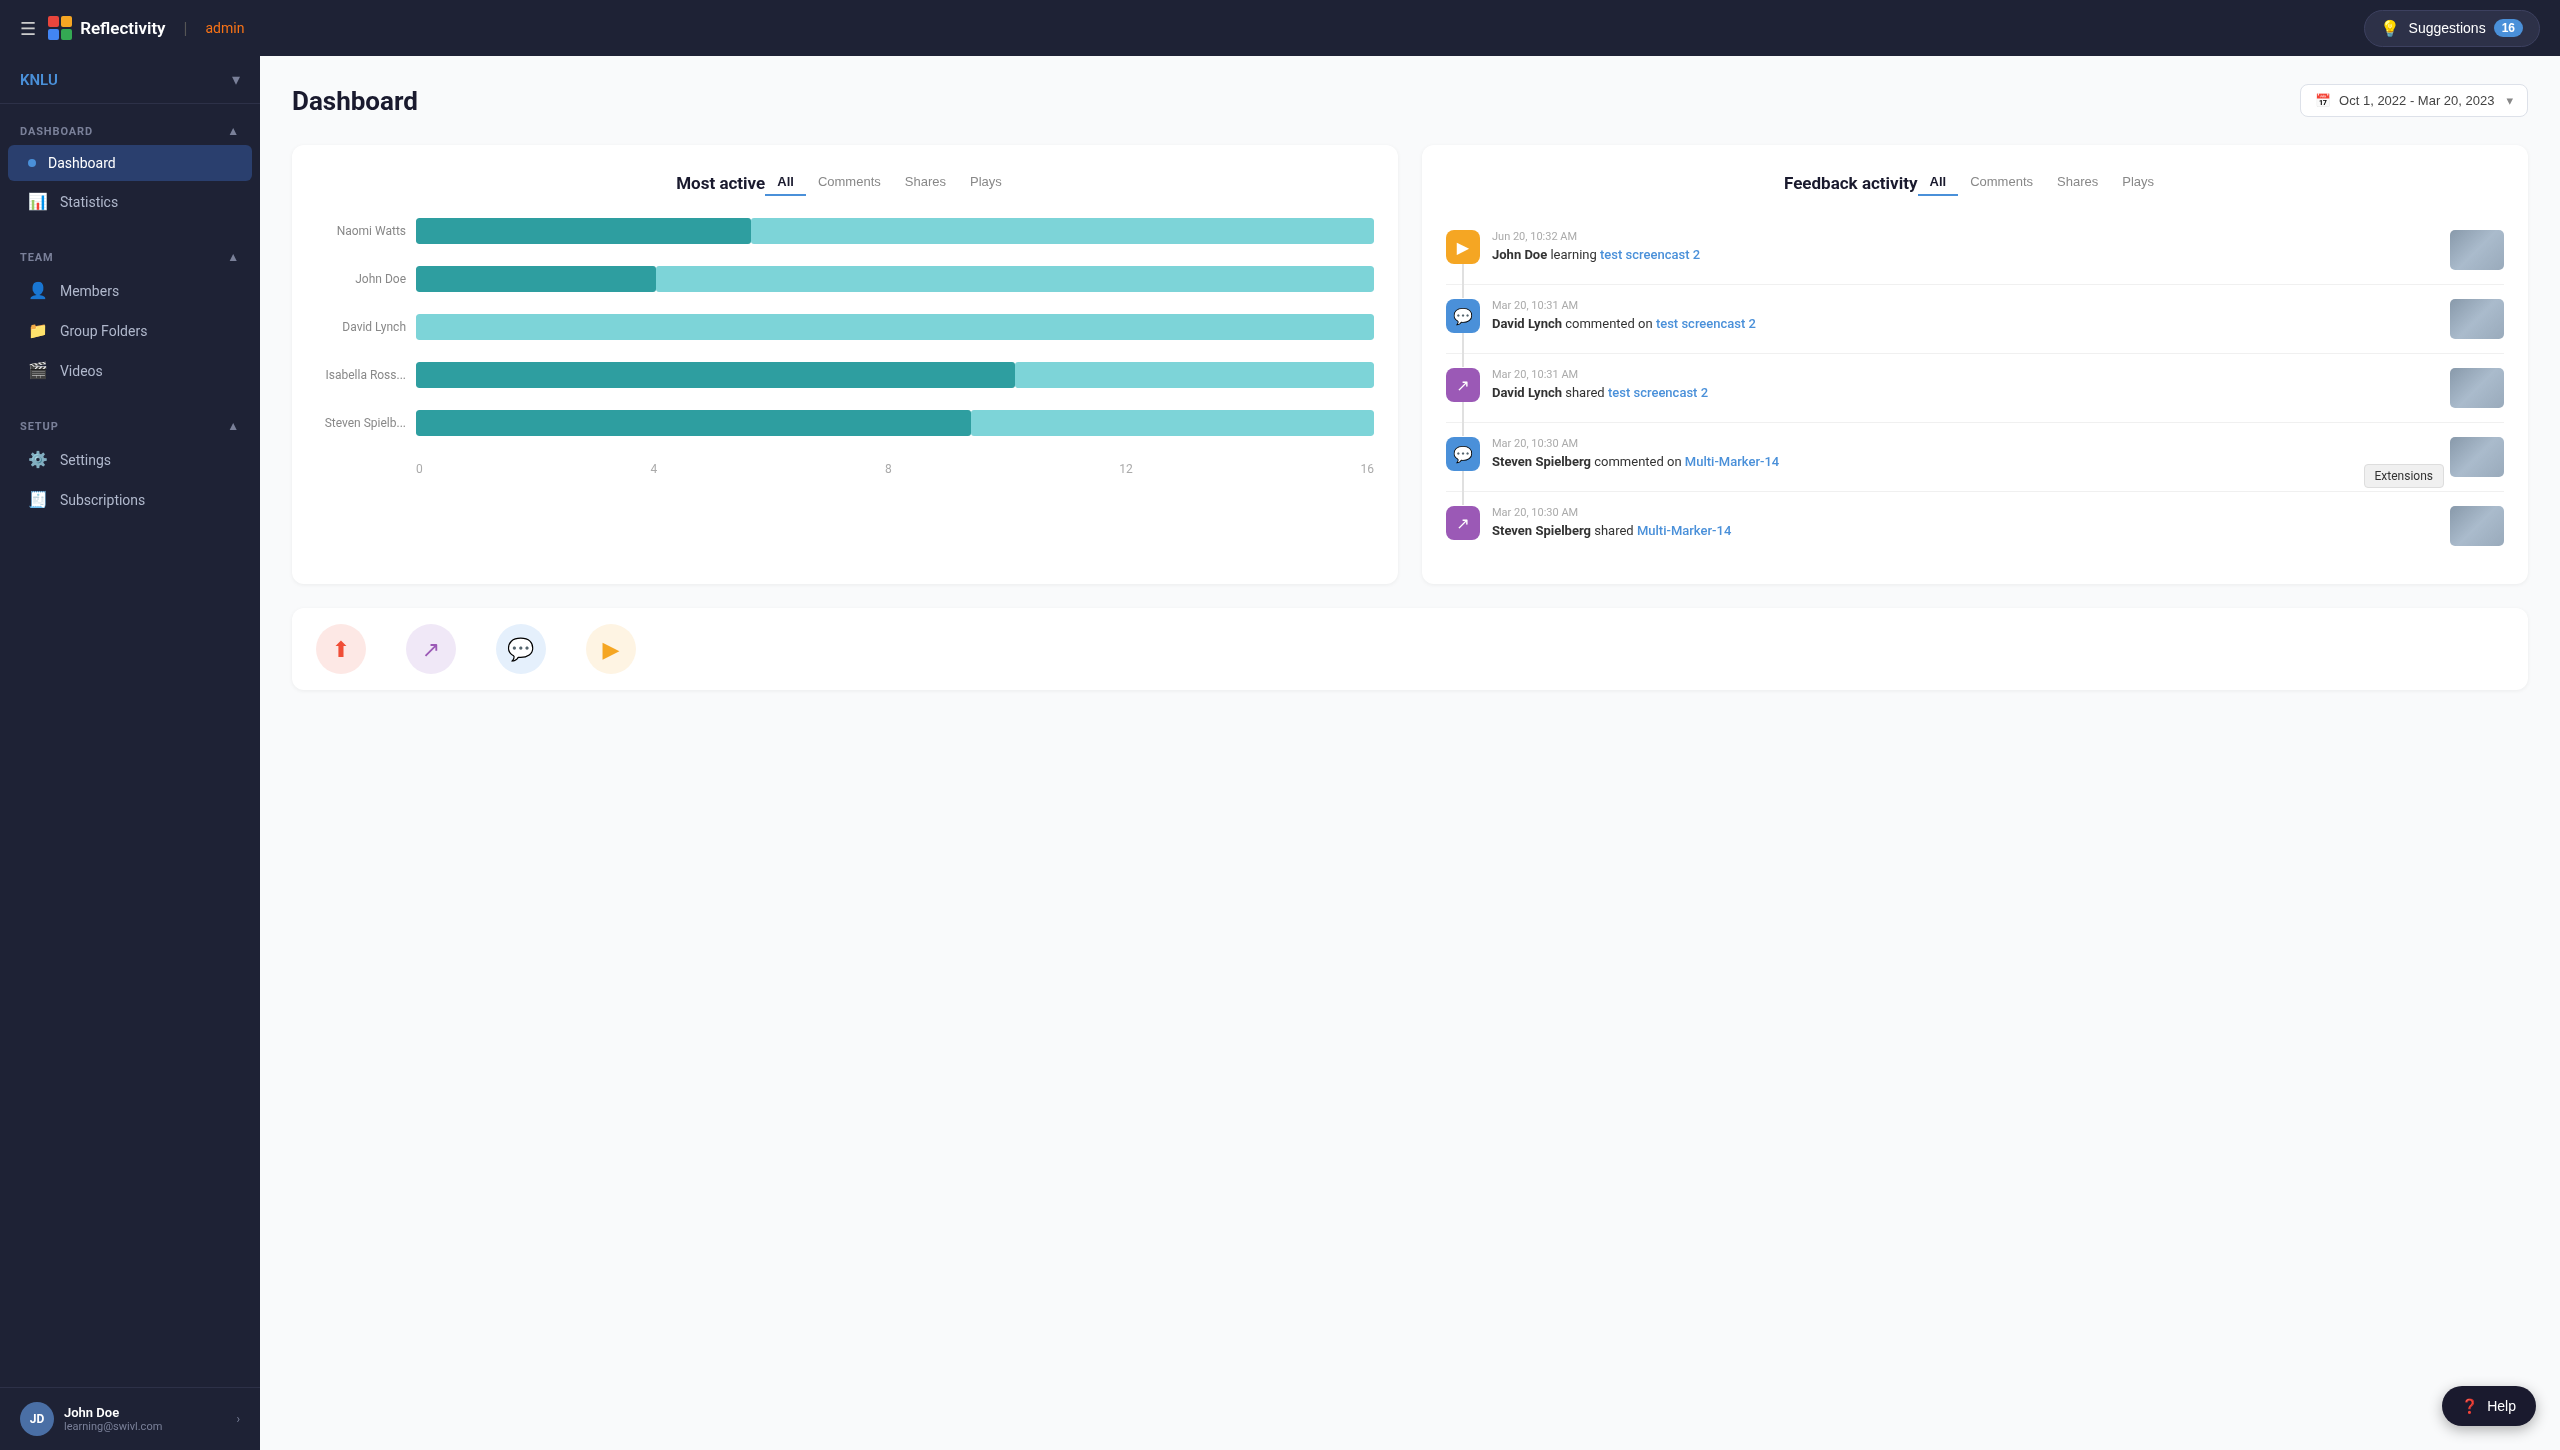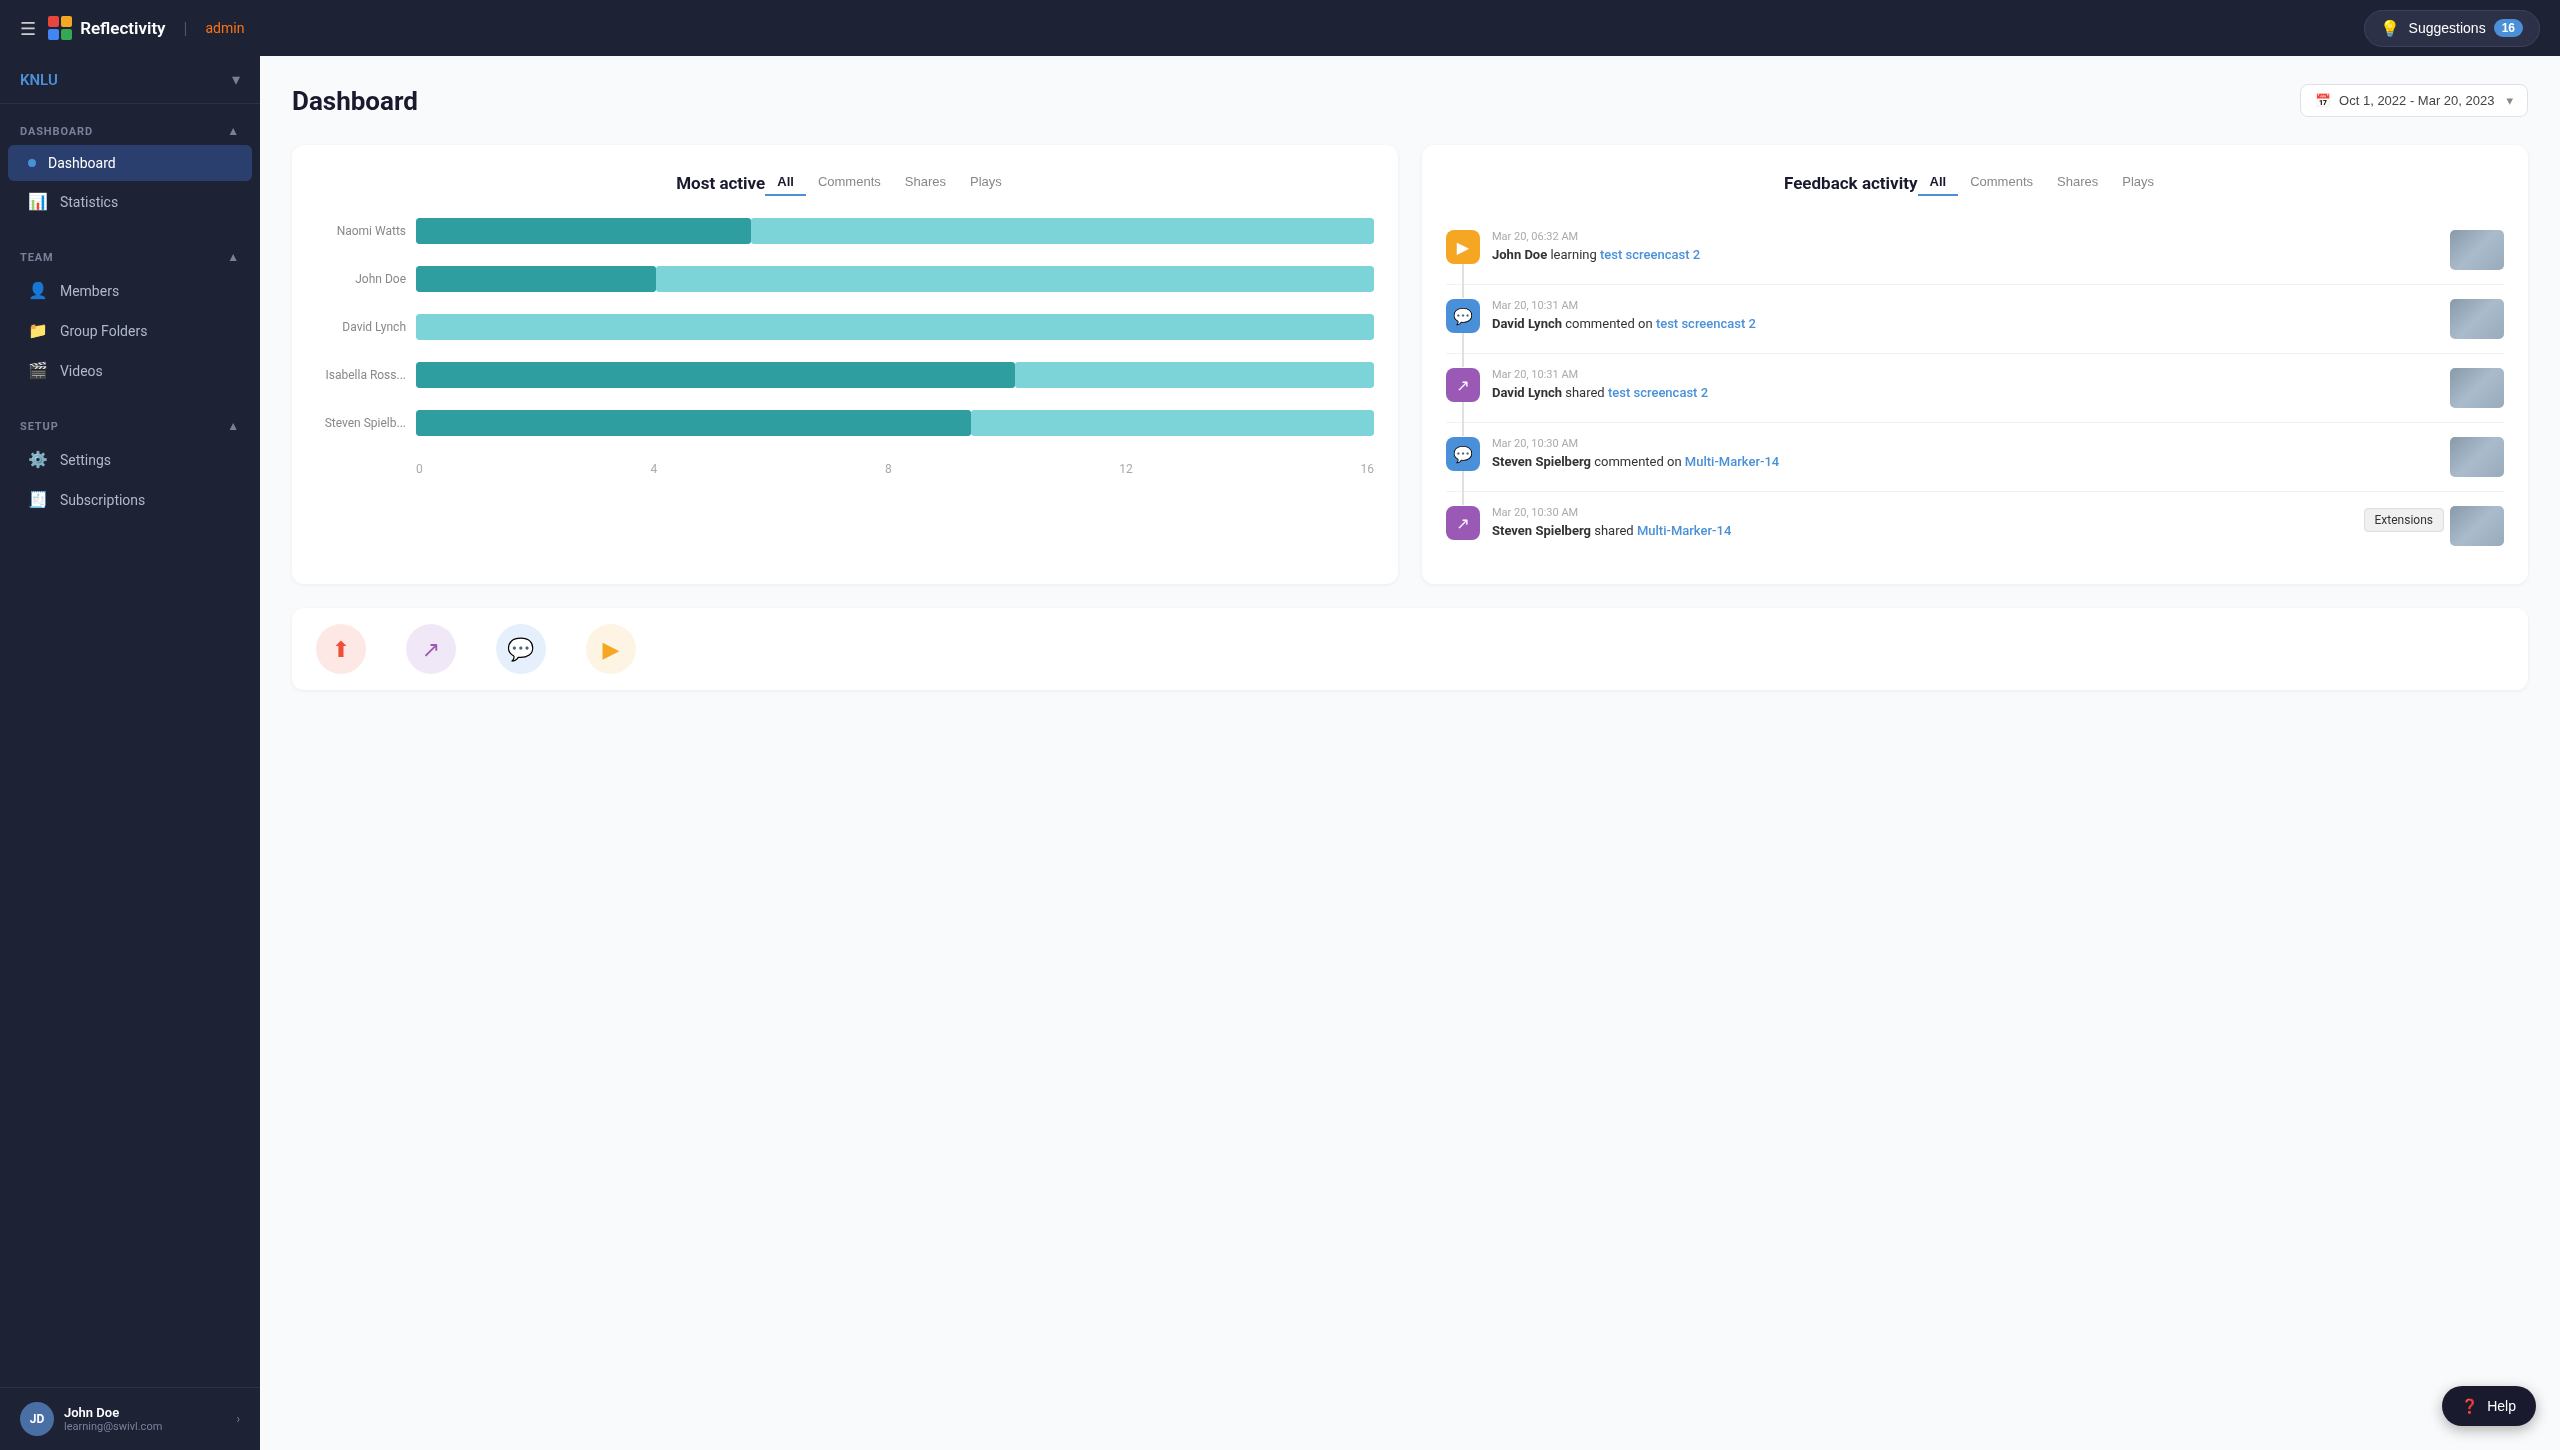--- a/index.html
+++ b/index.html
@@ -290,21 +290,20 @@
       background: #f0f0f0;
       border: 1px solid #ddd;
       border-radius: 4px;
       padding: 4px 10px;
       font-size: 12px;
       color: #333;
       position: absolute;
       top: -28px;
       right: 60px;
       white-space: nowrap;
-      margin-top: 44px;
     }
   </style>
 </head>
 <body>
 
 <nav class="topnav">
   <div class="topnav-left">
     <span class="hamburger">☰</span>
     <div class="logo-group">
       <div class="logo-squares">
@@ -500,21 +499,21 @@
             </div>
           </div>
           <div class="feedback-list" id="feedback-list">
 
           <div class="feedback-item">
       <div class="connector-line"></div>
       <div class="feedback-icon-wrap" style="background:#f5a623;">
         <span style="color:#fff;">▶</span>
       </div>
       <div class="feedback-content">
-        <div class="feedback-time">Mar 20, 06:32 AM</div>
+        <div class="feedback-time">Jun 20, 10:32 AM</div>
         <div class="feedback-text">
           <strong>John Doe</strong>
           <span> learning </span>
           <a class="feedback-link" href="#">test screencast 2</a>
         </div>
       </div>
 
       <div class="feedback-thumb">
         <div class="thumb-placeholder"></div>
       </div>

